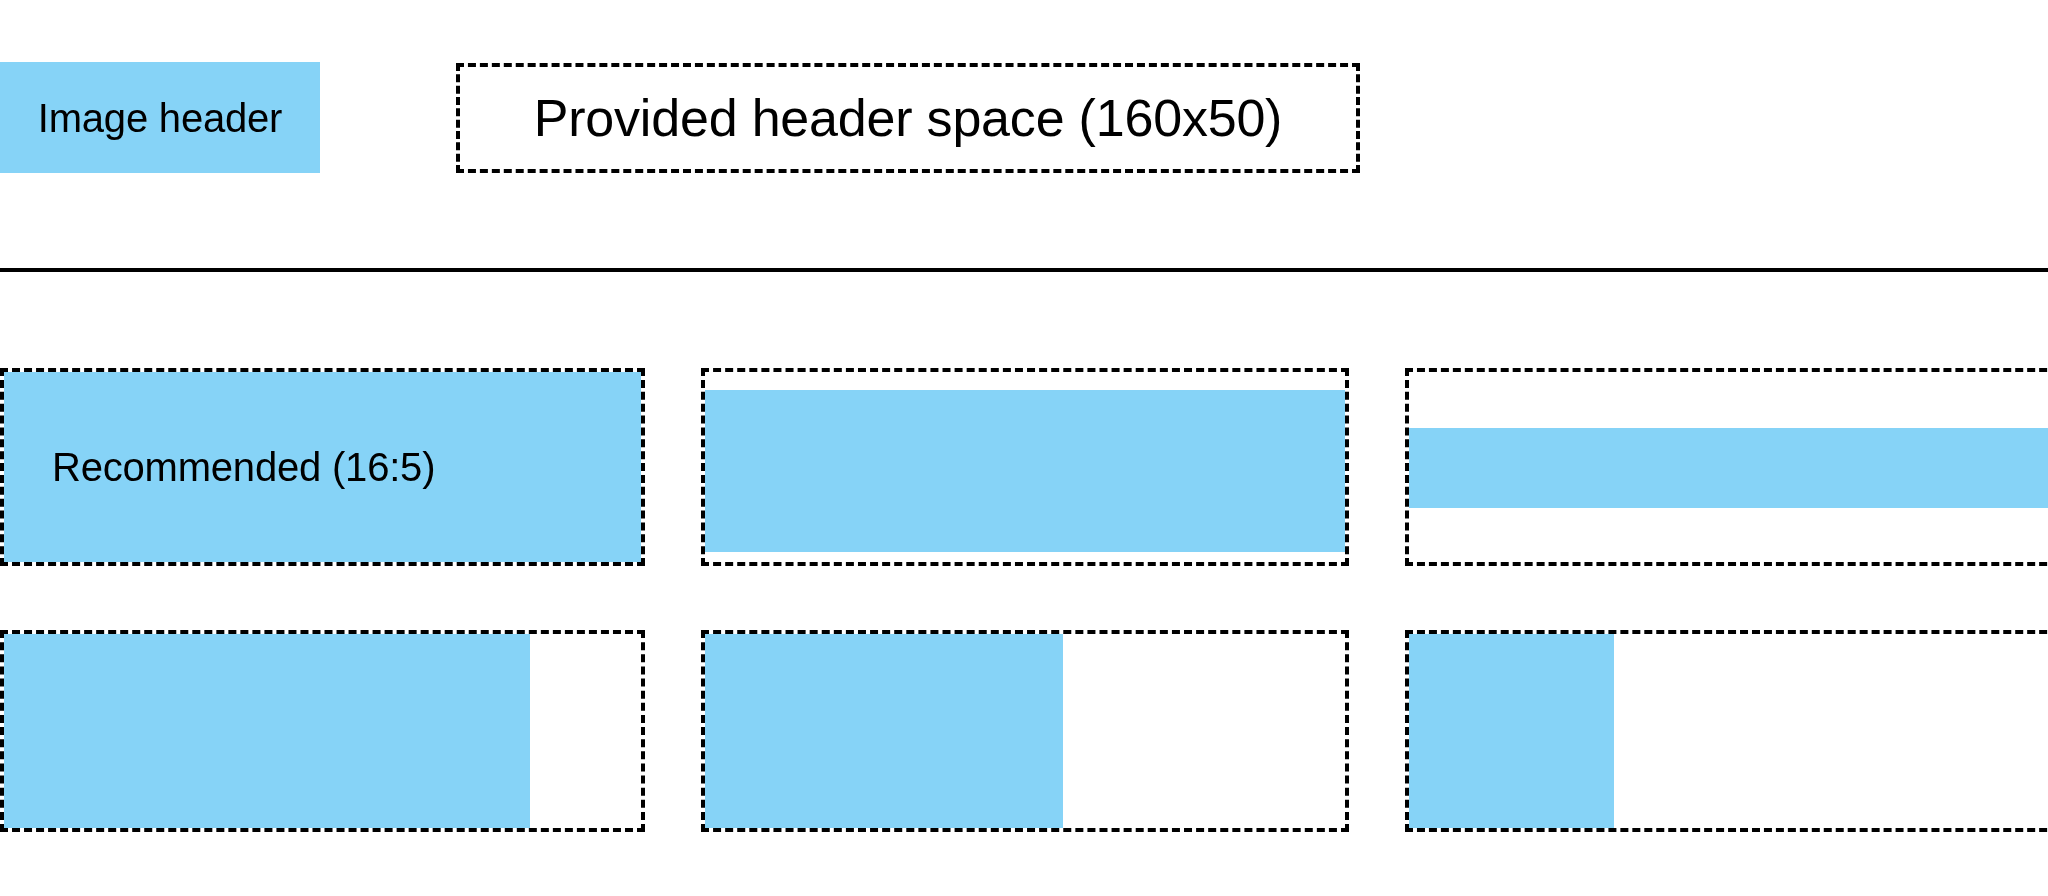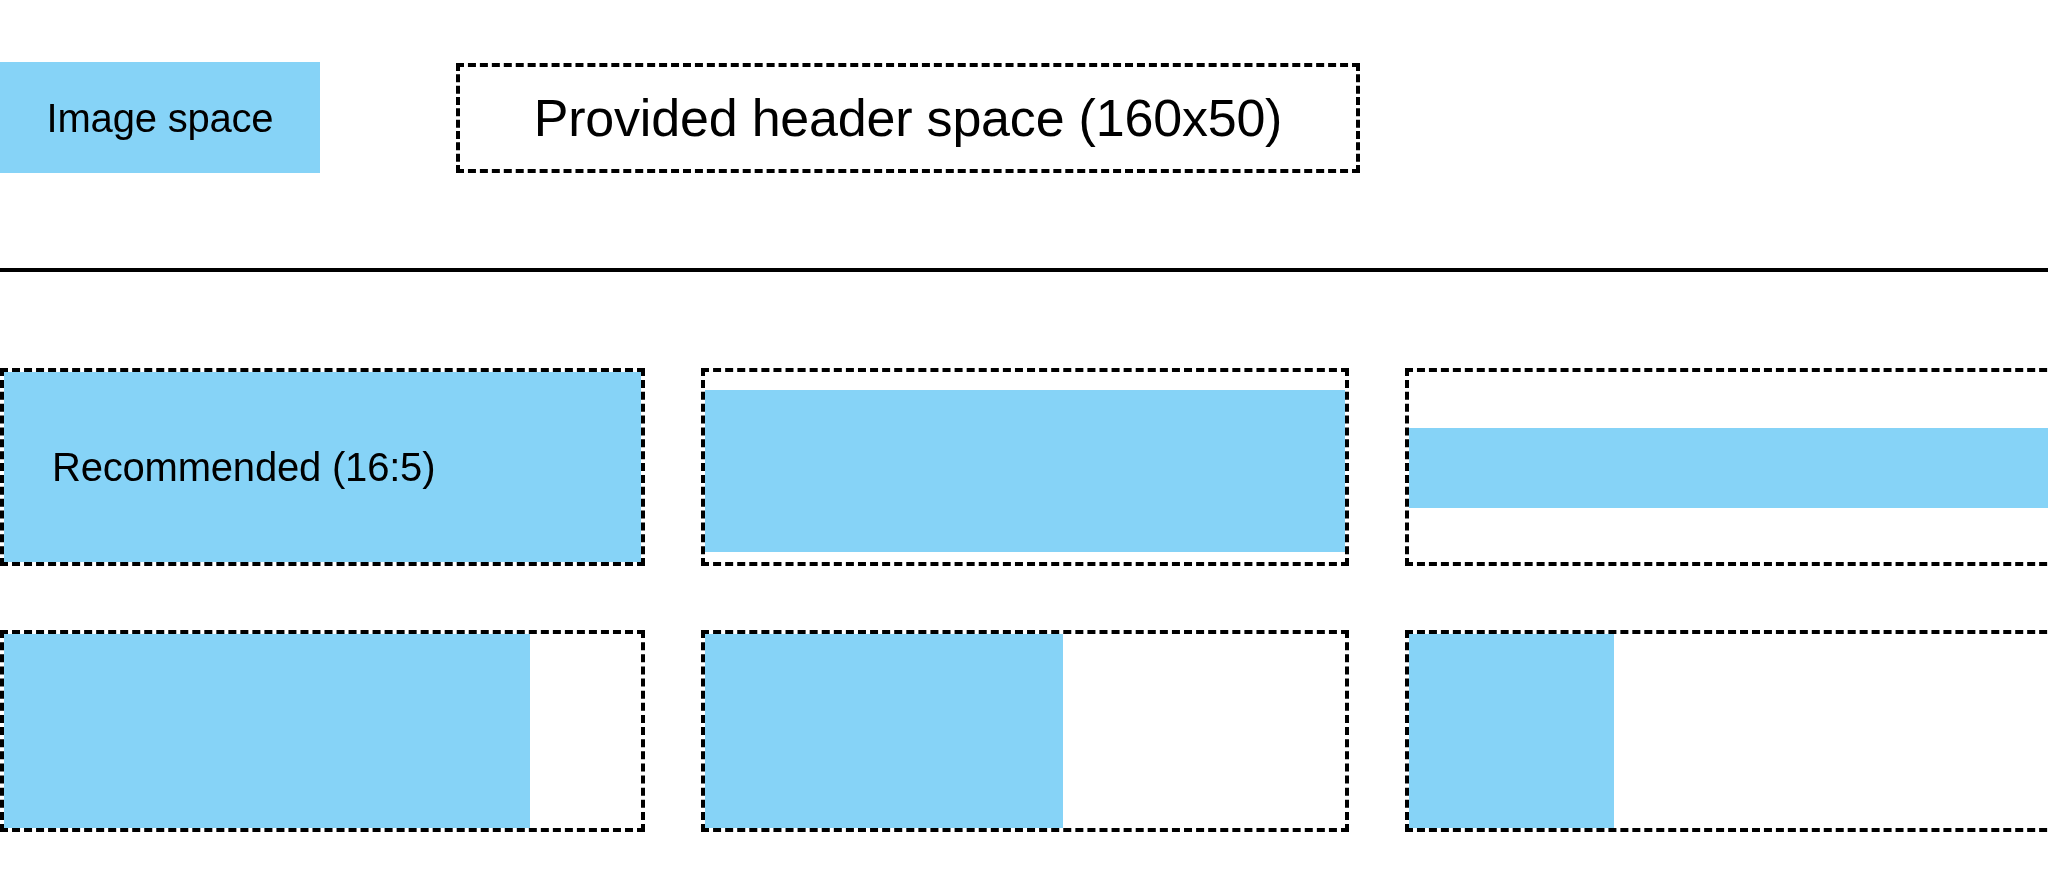--- a/index.html
+++ b/index.html
@@ -141,21 +141,21 @@
   }
 </style>
 </head>
 <body>
 
 <div class="stage">
 
   <div class="header-row">
 
     <div class="asset-chip">
-      <span class="asset-chip-label">Image space</span>
+      <span class="asset-chip-label">Image header</span>
     </div>
 
     <div class="header-space-box">
       <span class="header-space-label">Provided header space (160x50)</span>
     </div>
 
   </div>
 
   <div class="divider"></div>
 

